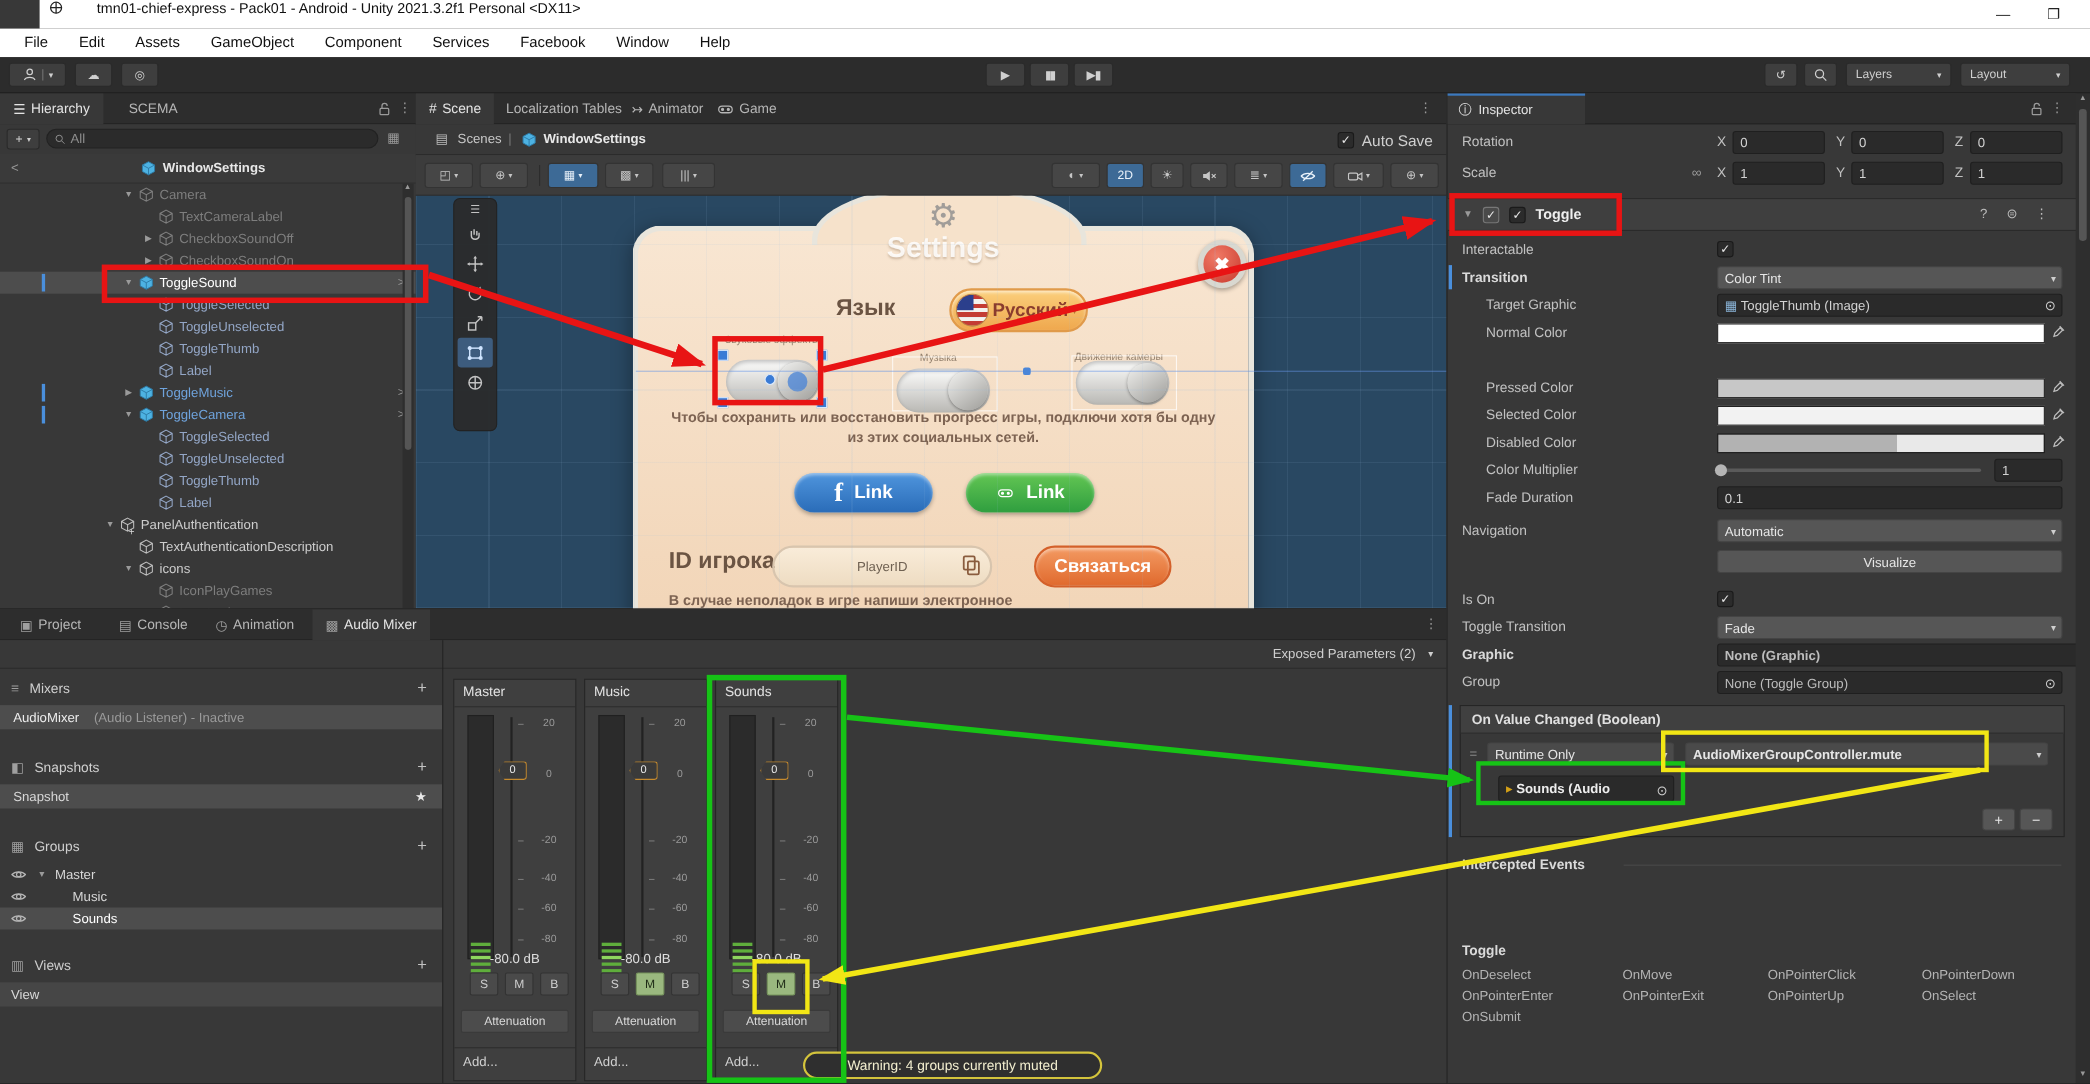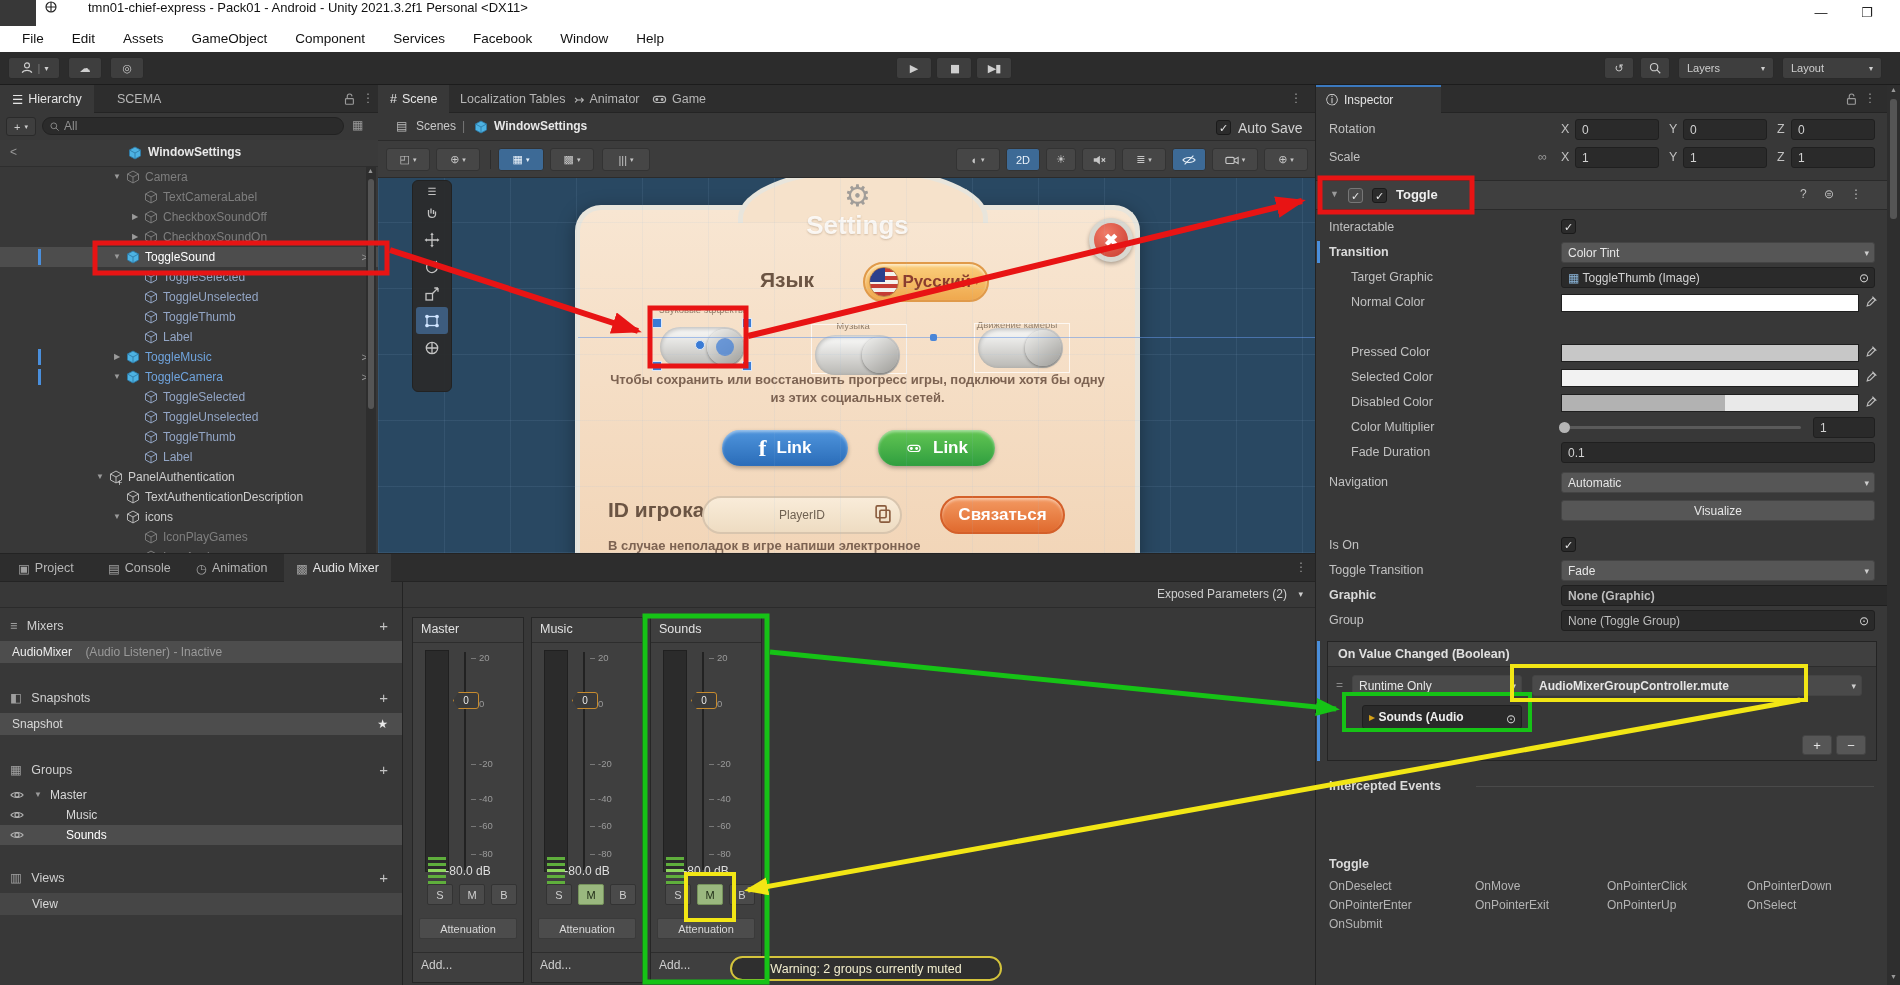--- a/index.html
+++ b/index.html
@@ -91,21 +91,21 @@
   .divline{position:absolute;background:#232323;}
   
   .strip{position:absolute;top:63px;width:112px;height:366px;background:#3f3f3f;border:1px solid #262626;box-sizing:border-box;}
   .strip .sname{position:absolute;left:8px;top:4px;font-size:12.5px;color:#e2e2e2;}
   .strip .nameline{position:absolute;left:0;top:24px;width:110px;height:1px;background:#2d2d2d;}
   .meterbar{position:absolute;left:12px;top:32px;width:24px;height:222px;background:#2b2b2b;border:1px solid #202020;box-sizing:border-box;}
   .mseg{position:absolute;left:2px;width:18px;height:3px;background:#5fae3c;}
   .mseg.bright{background:#8ed65e;}
   .fadertrack{position:absolute;left:51px;top:34px;width:2px;height:218px;background:#222;}
   .faderbadge{position:absolute;left:40px;top:74px;width:26px;height:17px;background:#3a3a3a;border:1.5px solid #c78b2e;border-radius:3px;color:#e8e8e8;font-size:10px;text-align:center;line-height:15px;clip-path:polygon(22% 0,100% 0,100% 100%,22% 100%,0 50%);box-sizing:border-box;}
-  .tick{position:absolute;left:66px;width:40px;font-size:9.5px;color:#9a9a9a;text-align:left;}
+  .tick{position:absolute;left:66px;width:40px;font-size:9.5px;color:#9a9a9a;text-align:center;}
   .tickline{position:absolute;left:58px;width:5px;height:1px;background:#777;}
   .dbtext{position:absolute;left:0;top:246px;width:110px;text-align:center;color:#dedede;font-size:12px;}
   .smb{position:absolute;top:266px;width:26px;height:21px;background:#4a4a4a;border:1px solid #333;border-radius:2px;color:#cfcfcf;font-size:11px;text-align:center;line-height:21px;box-sizing:border-box;}
   .smb.on{background:#9ab87f;color:#1e2a16;border-color:#76935c;}
   .atten{position:absolute;left:6px;top:300px;width:98px;height:21px;background:#4c4c4c;border:1px solid #3a3a3a;border-radius:2px;color:#d8d8d8;font-size:11px;text-align:center;line-height:21px;box-sizing:border-box;}
   .addline{position:absolute;left:0;top:334px;width:110px;height:1px;background:#2d2d2d;}
   .addtxt{position:absolute;left:8px;top:340px;color:#cfcfcf;font-size:12px;}
   #warnpill{position:absolute;left:730px;top:402px;width:272px;height:25px;border:2px solid #d4c43c;border-radius:14px;background:#2f2f2f;color:#f2eecf;font-size:12.5px;display:flex;align-items:center;justify-content:center;box-sizing:border-box;}
   
   #inspector{position:absolute;left:1315px;top:85px;width:572px;height:900px;background:#383838;border-left:1px solid #232323;box-sizing:border-box;}
@@ -725,21 +725,21 @@
           </svg>
           <span style="position: absolute; left: 66px; color: rgb(255, 255, 255);">Sounds</span>
         </div>
       </div>
     <div class="lc-header" style="top:312px">
       <span class="hicon">▥</span>
       <span>Views</span>
       <span class="lc-plus">+</span>
     </div>
     <div class="lc-row" style="top:339px;background:#464646">
-      <span style="margin-left:32px">View</span>
+      <span style="margin-left:10px">View</span>
     </div>
     <div class="divline" style="left:402px;top:28px;width:1px;height:404px"></div>
     <div id="strips">
         <div class="strip" style="left: 412px;">
           <div class="sname">Master</div>
           <div class="nameline"></div>
           <div class="meterbar">
             <div class="mseg " style="top: 206px;"></div>
             <div class="mseg " style="top: 212px;"></div>
             <div class="mseg bright" style="top: 218px;"></div>
@@ -827,21 +827,21 @@
           <div class="dbtext">-80.0 dB</div>
           <div class="smb" style="left: 14px;">S</div>
           <div class="smb on" style="left: 46px;">M</div>
           <div class="smb" style="left: 78px;">B</div>
           <div class="atten">Attenuation</div>
           <div class="addline"></div>
           <div class="addtxt">Add...</div>
         </div>
       </div>
     <div id="warnpill">
-        <span>Warning: 2 groups currently muted</span>
+        <span>Warning: 4 groups currently muted</span>
       </div>
   </div>
 
   <div id="inspector">
     <div style="position:absolute;left:0;top:0;width:572px;height:28px;background:#2d2d2d;border-bottom:1px solid #242424;box-sizing:border-box"></div>
     <div id="insp-tab">
       <span>ⓘ</span>
       <span>Inspector</span>
     </div>
     <span class="abs" style="left:548px;top:6px;color:#9a9a9a">⋮</span>

